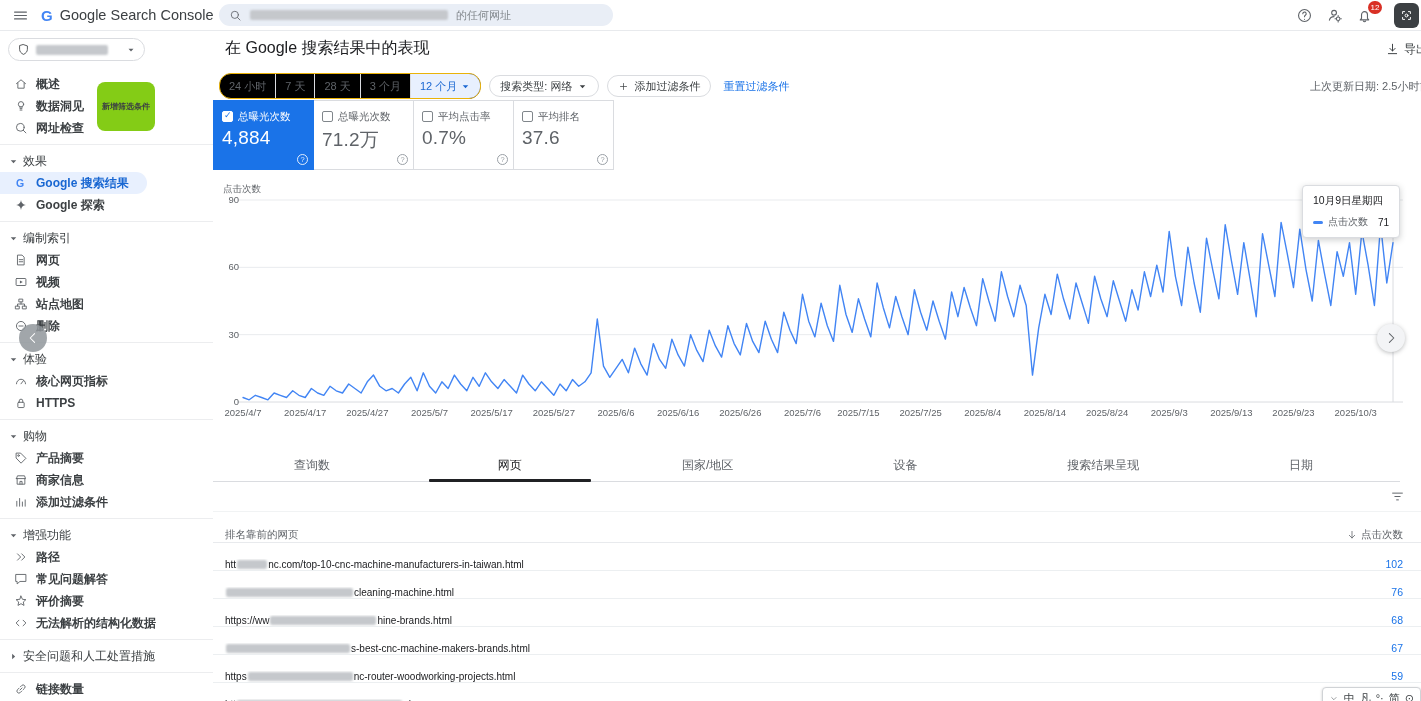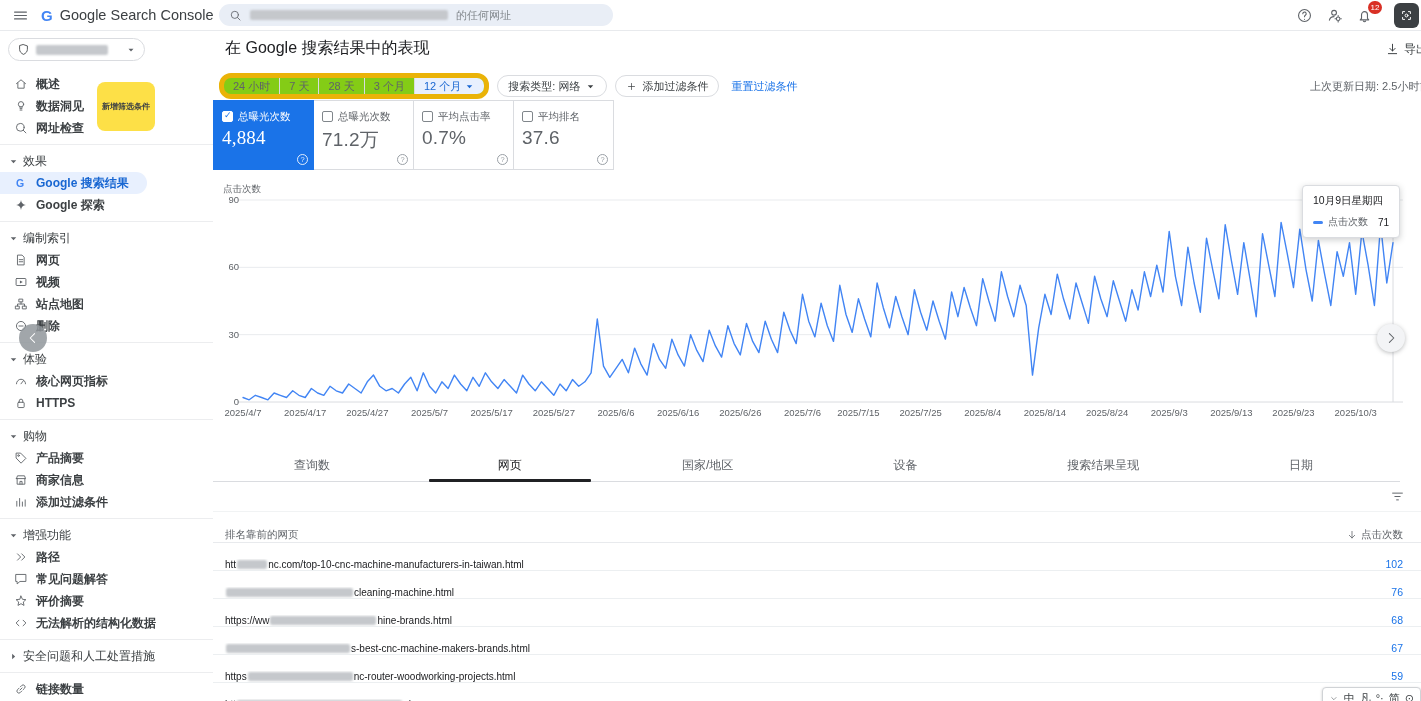--- a/index.html
+++ b/index.html
@@ -31,50 +31,50 @@
   .sidebar{position:absolute;left:0;top:30px;width:213px;bottom:0;background:#fff;overflow:hidden;font-size:12px;}
   .propsel{width:137px;height:23px;margin:8px 0 12px 8px;border:1px solid #dadce0;border-radius:12px;display:flex;align-items:center;gap:6px;padding:0 8px;box-sizing:border-box;background:#fff;cursor:pointer;}
   .propsel .shield{width:13px;height:13px;color:#3c4043;}
   .propsel .redact{width:72px;height:10px;}
   .propsel .pcaret{width:10px;height:10px;color:#5f6368;margin-left:auto;}
   .sitem{height:22px;display:flex;align-items:center;gap:8px;padding-left:14px;color:#3c4043;cursor:pointer;white-space:nowrap;font-weight:bold;}
   .sitem .sic{width:14px;height:14px;color:#5f6368;flex:none;}
   .sitem.sel{background:#e8f0fe;width:147px;border-radius:0 14px 14px 0;color:#1967d2;box-sizing:border-box;}
   .ssec{height:22px;display:flex;align-items:center;gap:4px;padding-left:8px;color:#3c4043;cursor:pointer;white-space:nowrap;}
   .ssec .cicon{width:11px;height:11px;color:#5f6368;flex:none;}
-  .sbadge{background:#fde047;color:#3c4043;font-size:8px;padding:19px 5px;border-radius:8px;margin-left:5px;white-space:nowrap;}
+  .sbadge{background:#84cc16;color:#3c4043;font-size:8px;padding:19px 5px;border-radius:8px;margin-left:5px;white-space:nowrap;}
   .sdiv{height:1px;background:#ecedef;margin:5px 0;border:none;}
 
   
   .main{position:absolute;left:213px;top:30px;width:1208px;height:671px;background:#fff;}
   .page-title{position:absolute;left:12px;top:8px;font-size:16px;color:#202124;font-weight:400;margin:0;}
   .export{position:absolute;left:1172px;top:11px;display:flex;align-items:center;gap:4px;font-size:12px;color:#3c4043;background:none;border:none;cursor:pointer;white-space:nowrap;padding:0;}
   .export svg{width:15px;height:15px;}
   .chips{position:absolute;left:6px;top:45px;display:flex;align-items:center;gap:8px;height:22px;}
-  .seg{display:flex;border:5px solid #eab308;border-radius:12px;overflow:hidden;height:26px;box-sizing:border-box;background:#84cc16;}
+  .seg{display:flex;border:1px solid #eab308;border-radius:12px;overflow:hidden;height:26px;box-sizing:border-box;background:#000000;}
   .sgi{display:flex;align-items:center;padding:0 9px;font-size:11px;color:#5f6368;border-left:1px solid #dadce0;cursor:pointer;gap:3px;}
   .sgi:first-child{border-left:none;}
   .sgi.sel{background:#e8f0fe;color:#1967d2;}
   .sgi svg,.chip svg{width:11px;height:11px;}
   .chip{display:flex;align-items:center;height:22px;border:1px solid #dadce0;border-radius:12px;padding:0 10px;font-size:11px;color:#3c4043;gap:5px;background:#fff;cursor:pointer;box-sizing:border-box;}
   .reset{font-size:11px;color:#1a73e8;background:none;border:none;cursor:pointer;padding:0 4px;white-space:nowrap;}
   .lastupd{position:absolute;left:1097px;top:49px;font-size:11px;color:#5f6368;white-space:nowrap;}
 
   .cards{position:absolute;left:0;top:70px;display:flex;}
   .card{width:101px;height:70px;border:1px solid #dadce0;margin-left:-1px;box-sizing:border-box;position:relative;padding:9px 8px;cursor:pointer;background:#fff;}
   .card:first-child{margin-left:0;}
   .card.sel{background:#1a73e8;border-color:#1a73e8;z-index:1;}
   .chead{display:flex;align-items:flex-start;gap:5px;}
   .cbox{width:11px;height:11px;border:1.5px solid #80868b;border-radius:2px;box-sizing:border-box;margin-top:1px;flex:none;position:relative;}
   .card.sel .cbox{background:#fff;border-color:#fff;}
   .card.sel .cbox::after{content:"\2713";position:absolute;left:1px;top:-2.5px;font-size:9px;color:#1a73e8;font-weight:bold;}
   .clabel{font-size:10.5px;color:#5f6368;line-height:1.15;white-space:nowrap;}
   .card.sel .clabel{color:#fff;}
   .cvalue{margin-top:5px;font-size:19px;color:#5f6368;letter-spacing:.2px;}
-  .card.sel .cvalue{color:#fff;font-family:Liberation Serif, serif;}
+  .card.sel .cvalue{color:#fff;}
   .cinfo{position:absolute;right:5px;bottom:4px;width:11px;height:11px;border:1px solid #9aa0a6;border-radius:50%;color:#9aa0a6;font-size:7.5px;display:flex;align-items:center;justify-content:center;box-sizing:border-box;}
   .card.sel .cinfo{border-color:rgba(255,255,255,.85);color:rgba(255,255,255,.85);}
 
   .ylab{position:absolute;left:10px;top:153px;font-size:9.5px;color:#5f6368;}
   #chart-svg{position:absolute;left:0;top:150px;}
   .ytick,.xtick{font-size:9.5px;fill:#5f6368;font-family:"Liberation Sans","DejaVu Sans",sans-serif;}
 
   .tooltip{position:absolute;left:1089px;top:155px;width:98px;background:#fff;border:1px solid #dadce0;border-radius:4px;box-shadow:0 2px 6px rgba(60,64,67,.25);padding:8px 10px;box-sizing:border-box;z-index:6;}
   .tt-date{font-size:10.5px;color:#202124;font-weight:500;margin-bottom:7px;white-space:nowrap;}
   .tt-row{display:flex;align-items:center;gap:5px;font-size:10px;}

